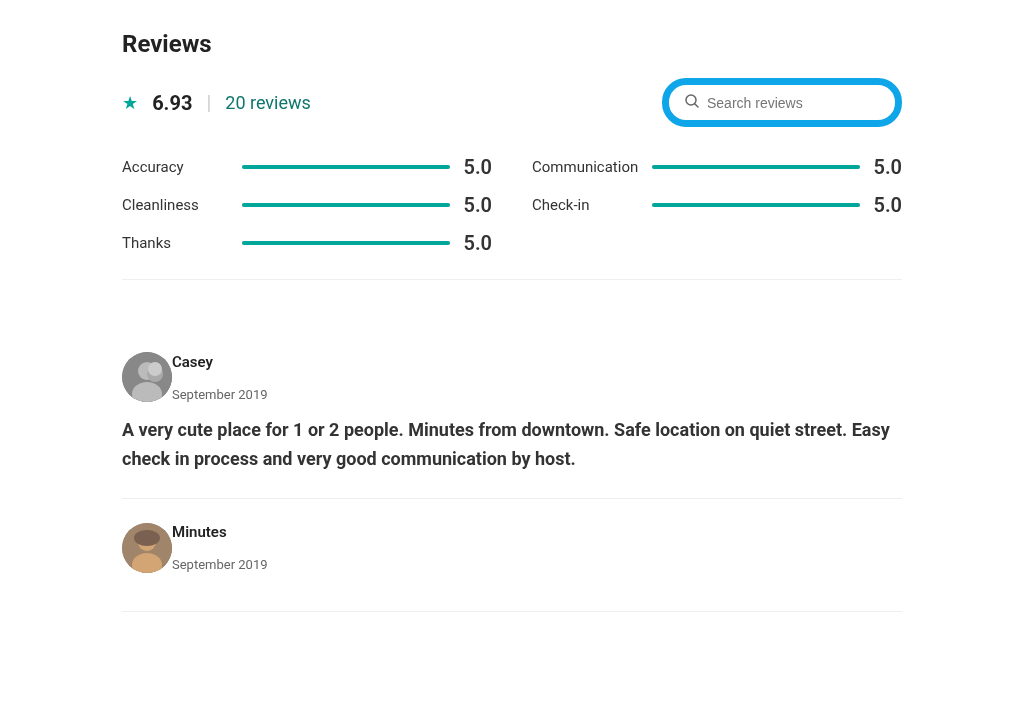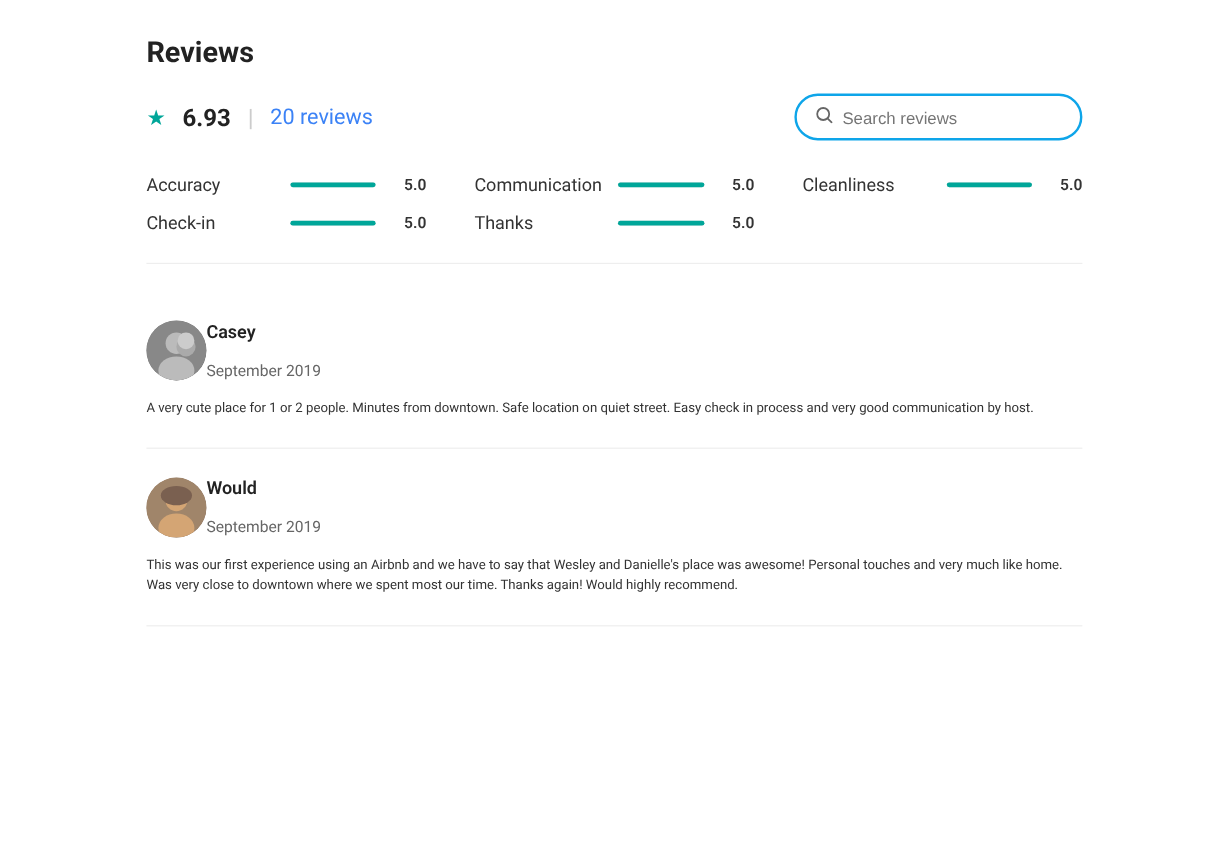--- a/index.html
+++ b/index.html
@@ -36,48 +36,48 @@
     .rating-number {
       font-size: 20px;
       font-weight: 700;
     }
     .rating-divider {
       color: #ccc;
       font-size: 20px;
     }
     .review-count {
       font-size: 18px;
-      color: #3b82f6;
+      color: #0f766e;
     }
     .search-box {
       display: flex;
       align-items: center;
-      border: 2px solid #0ea5e9;
+      border: 7px solid #0ea5e9;
       border-radius: 24px;
       padding: 8px 16px;
       gap: 8px;
       width: 240px;
     }
     .search-icon-svg {
       color: #666;
       flex-shrink: 0;
     }
     .search-input {
       border: none;
       outline: none;
       font-size: 14px;
       color: #333;
       width: 100%;
       background: transparent;
     }
     .ratings-grid {
       display: grid;
-      grid-template-columns: 1fr 1fr 1fr;
+      grid-template-columns: 1fr 1fr;
       gap: 14px 40px;
-      margin-bottom: 23px;
+      margin-bottom: 48px;
       padding-bottom: 24px;
       border-bottom: 1px solid #eee;
     }
     .rating-row {
       display: flex;
       align-items: center;
       gap: 10px;
     }
     .rating-label {
       font-size: 15px;
@@ -92,21 +92,21 @@
       border-radius: 2px;
       overflow: visible;
       position: relative;
     }
     .rating-bar-fill {
       height: 100%;
       background: #00a699;
       border-radius: 2px;
     }
     .rating-value {
-      font-size: 13px;
+      font-size: 20px;
       font-weight: 600;
       color: #333;
       width: 32px;
       text-align: right;
       flex-shrink: 0;
     }
     .review-item {
       padding: 24px 0;
       border-bottom: 1px solid #eee;
     }
@@ -136,23 +136,24 @@
     .reviewer-info .name {
       font-size: 15px;
       font-weight: 600;
     }
     .reviewer-info .date {
       font-size: 13px;
       color: #666;
       margin-top: 16px;
     }
     .review-text {
-      font-size: 11px;
+      font-size: 18px;
       line-height: 1.6;
       color: #333;
+      font-weight: bold;
     }
   </style>
 </head>
 <body>
 
 <div class="page-container">
   <h1 class="reviews-title">Reviews</h1>
 
   <div class="reviews-header">
     <div class="rating-summary">
@@ -235,20 +236,19 @@
       <div class="reviewer-header">
         <div class="reviewer-avatar avatar-gloria">
           <svg width="50" height="50" viewBox="0 0 50 50" xmlns="http://www.w3.org/2000/svg">
         <circle cx="25" cy="25" r="25" fill="#a0856a"></circle>
         <circle cx="25" cy="19" r="9" fill="#d4a574"></circle>
         <ellipse cx="25" cy="42" rx="15" ry="12" fill="#d4a574"></ellipse>
         <ellipse cx="25" cy="15" rx="13" ry="8" fill="#7a6050"></ellipse>
       </svg>
         </div>
         <div class="reviewer-info">
-          <div class="name">Would</div>
+          <div class="name">Minutes</div>
           <div class="date">September 2019</div>
         </div>
       </div>
-      <p class="review-text">This was our first experience using an Airbnb and we have to say that Wesley and Danielle's place was awesome! Personal touches and very much like home. Was very close to downtown where we spent most our time. Thanks again! Would highly recommend.</p>
     </div>
     </div>
 </div>
 
 </body></html>

